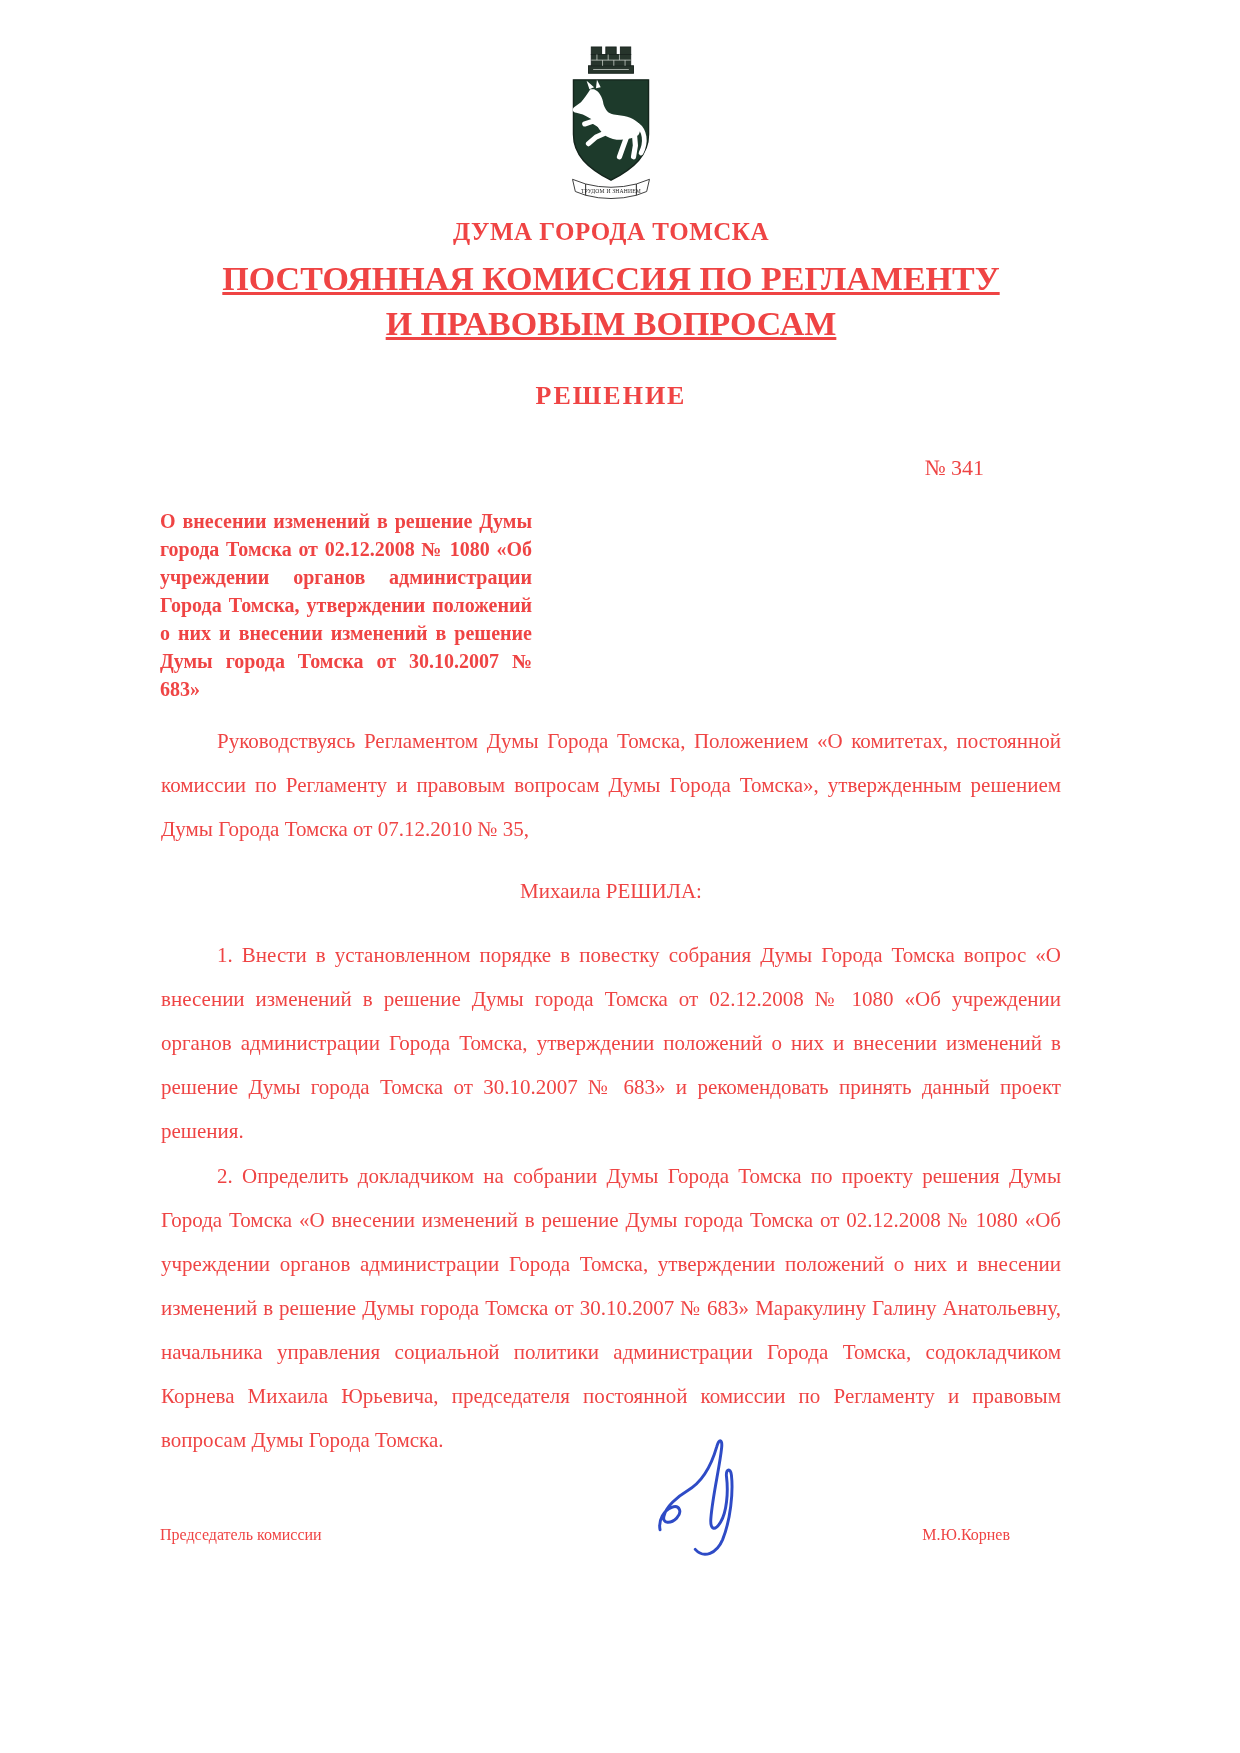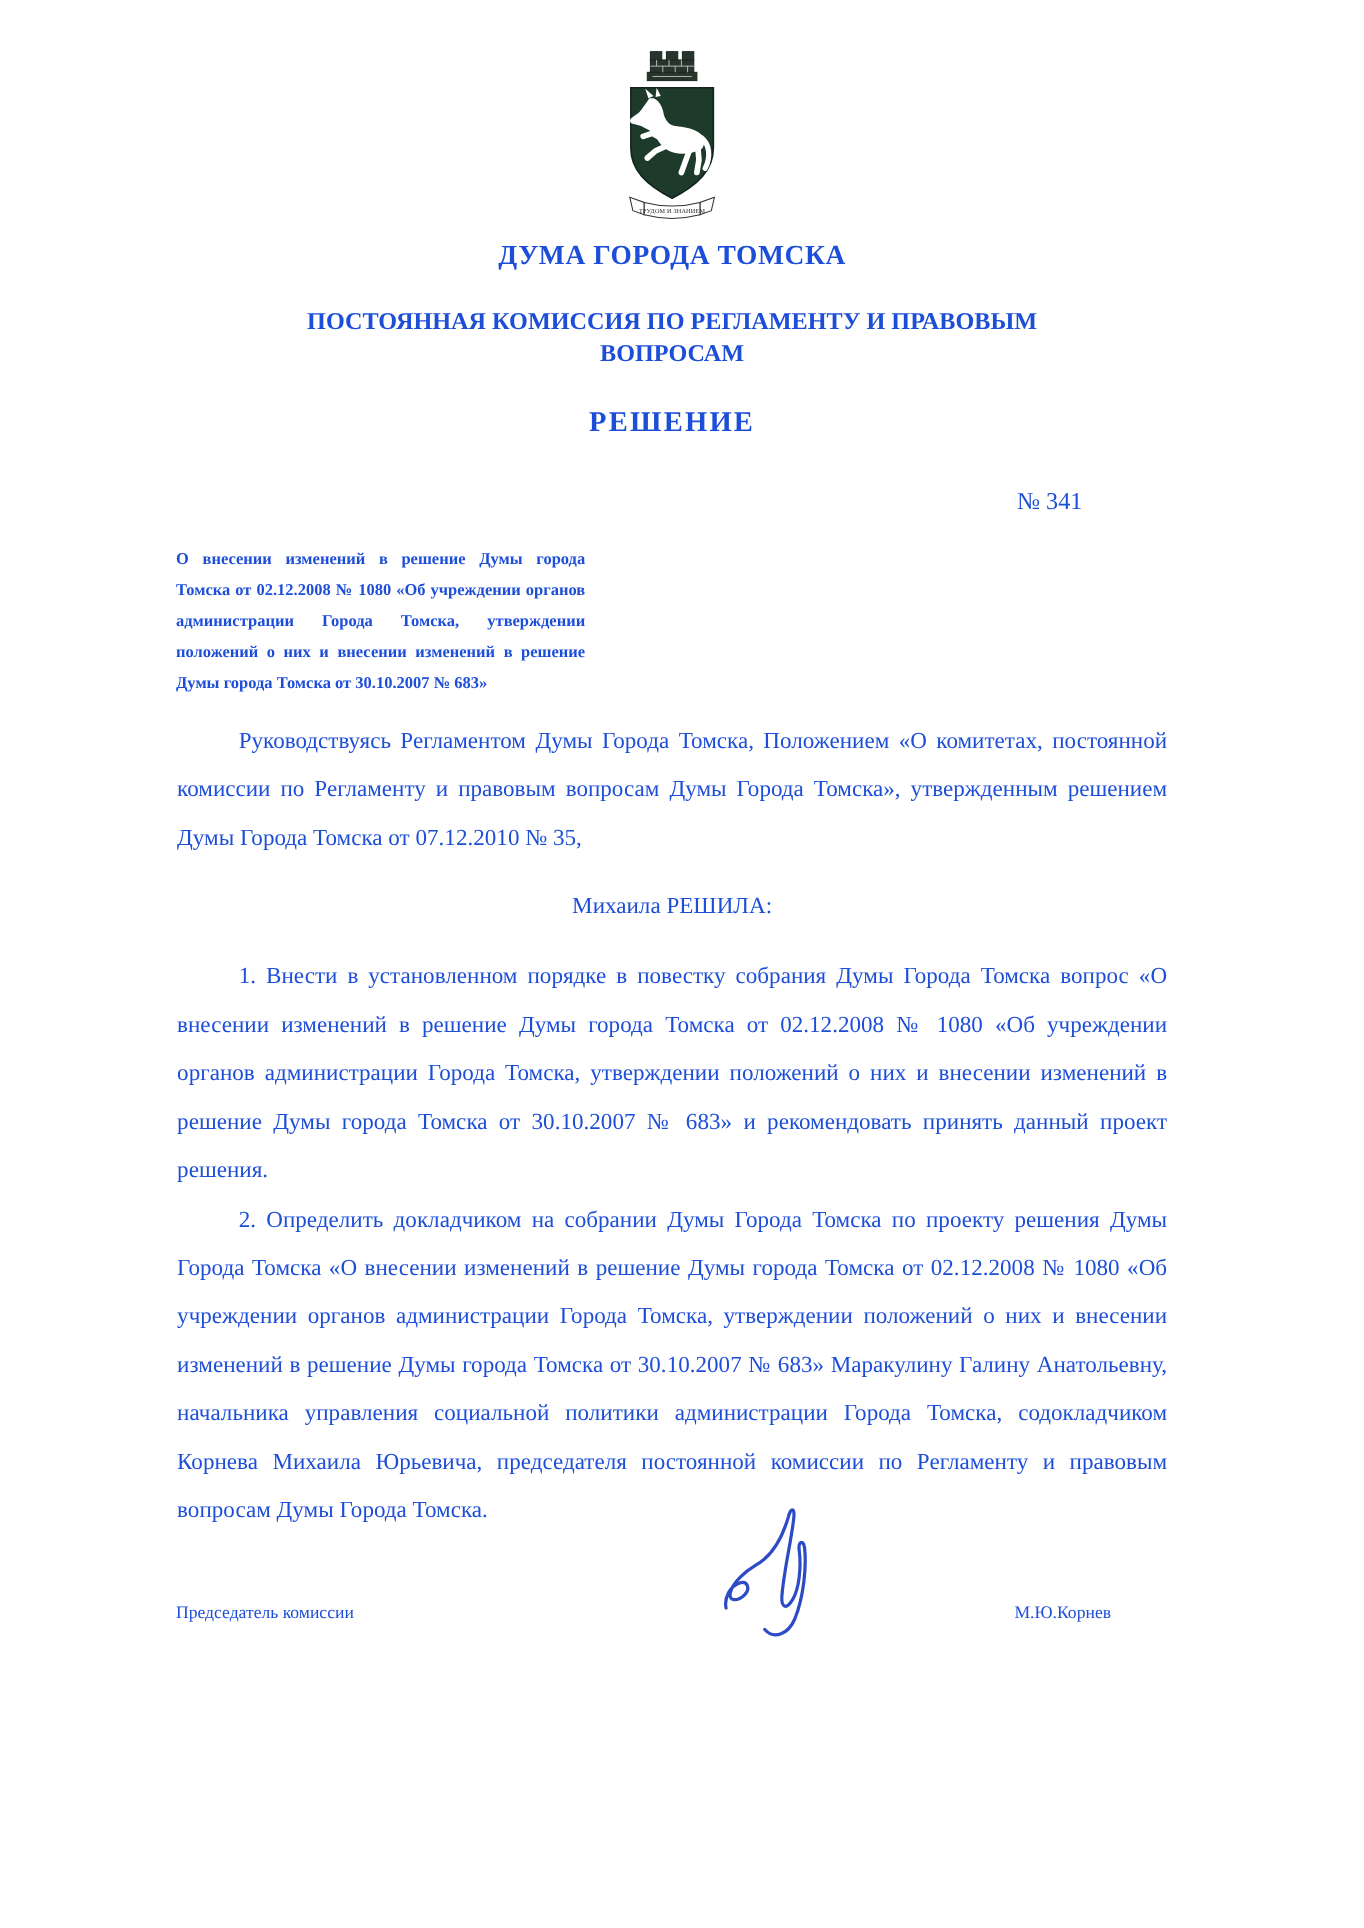--- a/index.html
+++ b/index.html
@@ -1,37 +1,37 @@
 <!DOCTYPE html>
 <html lang="ru"><head>
 <meta charset="utf-8">
 <style>
   html,body{margin:0;padding:0;background:#ffffff;}
   .page{
     width:1240px;height:1753px;background:#fff;margin:0 auto;
     box-sizing:border-box;padding:42px 178px 0 160px;
-    font-family:"Liberation Serif","DejaVu Serif",serif;color:#1d4ed8;
+    font-family:"Liberation Serif","DejaVu Serif",serif;color:#ef4444;
     position:relative;overflow:hidden;
   }
   .emblem-wrap{text-align:center;}
   .org-title{
     text-align:center;font-weight:bold;font-size:25px;margin-top:10px;letter-spacing:0.5px;
   }
   .commission-title{
-    text-align:center;font-weight:bold;font-size:22px;line-height:1.32;
-    max-width:800px;margin:30px auto 0;
+    text-align:center;font-weight:bold;font-size:34px;line-height:1.32;
+    max-width:800px;margin:11px auto 0;text-decoration:underline;
   }
   .doc-type{
     text-align:center;font-weight:bold;font-size:26px;letter-spacing:2px;margin-top:34px;
   }
   .meta{margin-top:44px;}
   .doc-number{text-align:right;padding-right:78px;font-size:22px;}
   .doc-date{font-size:21px;margin-top:4px;}
   .subject{
-    width:372px;font-weight:bold;font-size:15px;line-height:28px;
+    width:372px;font-weight:bold;font-size:20px;line-height:28px;
     text-align:justify;margin-top:26px;
   }
   .body-par{
     font-size:21px;line-height:44px;text-align:justify;text-indent:56px;margin:1px;
   }
   .preamble{margin-top:16px;}
   .resolved{
     font-size:21px;line-height:44px;text-align:center;margin:18px 0 20px;
   }
   .sign-row{

